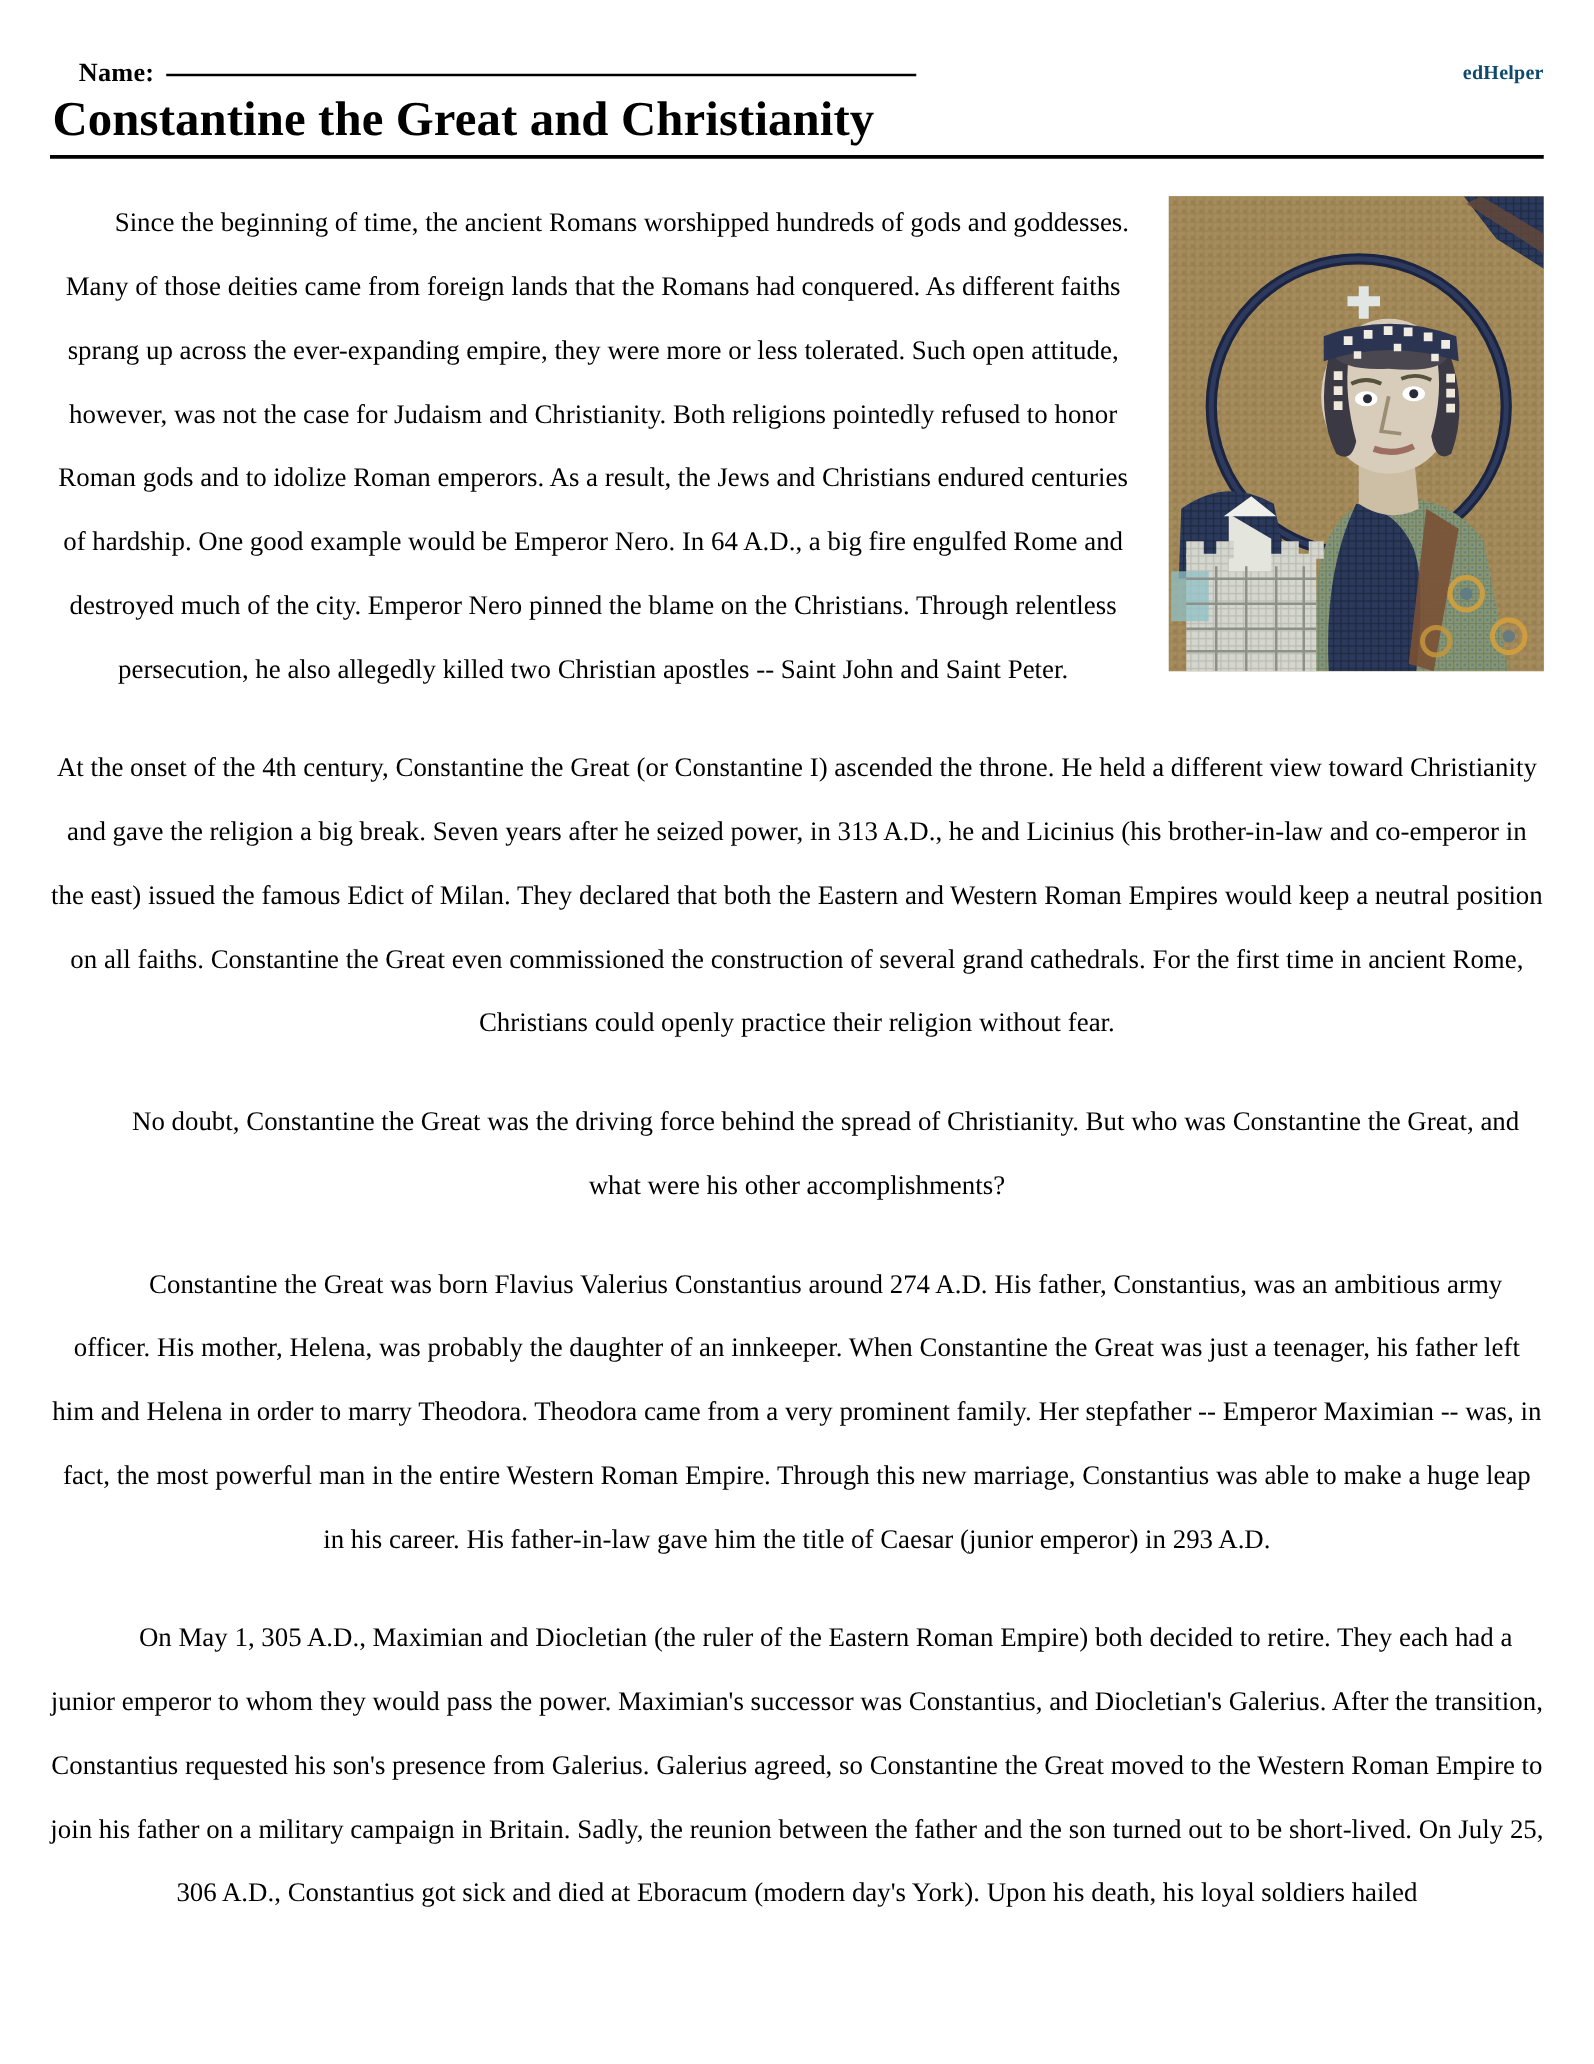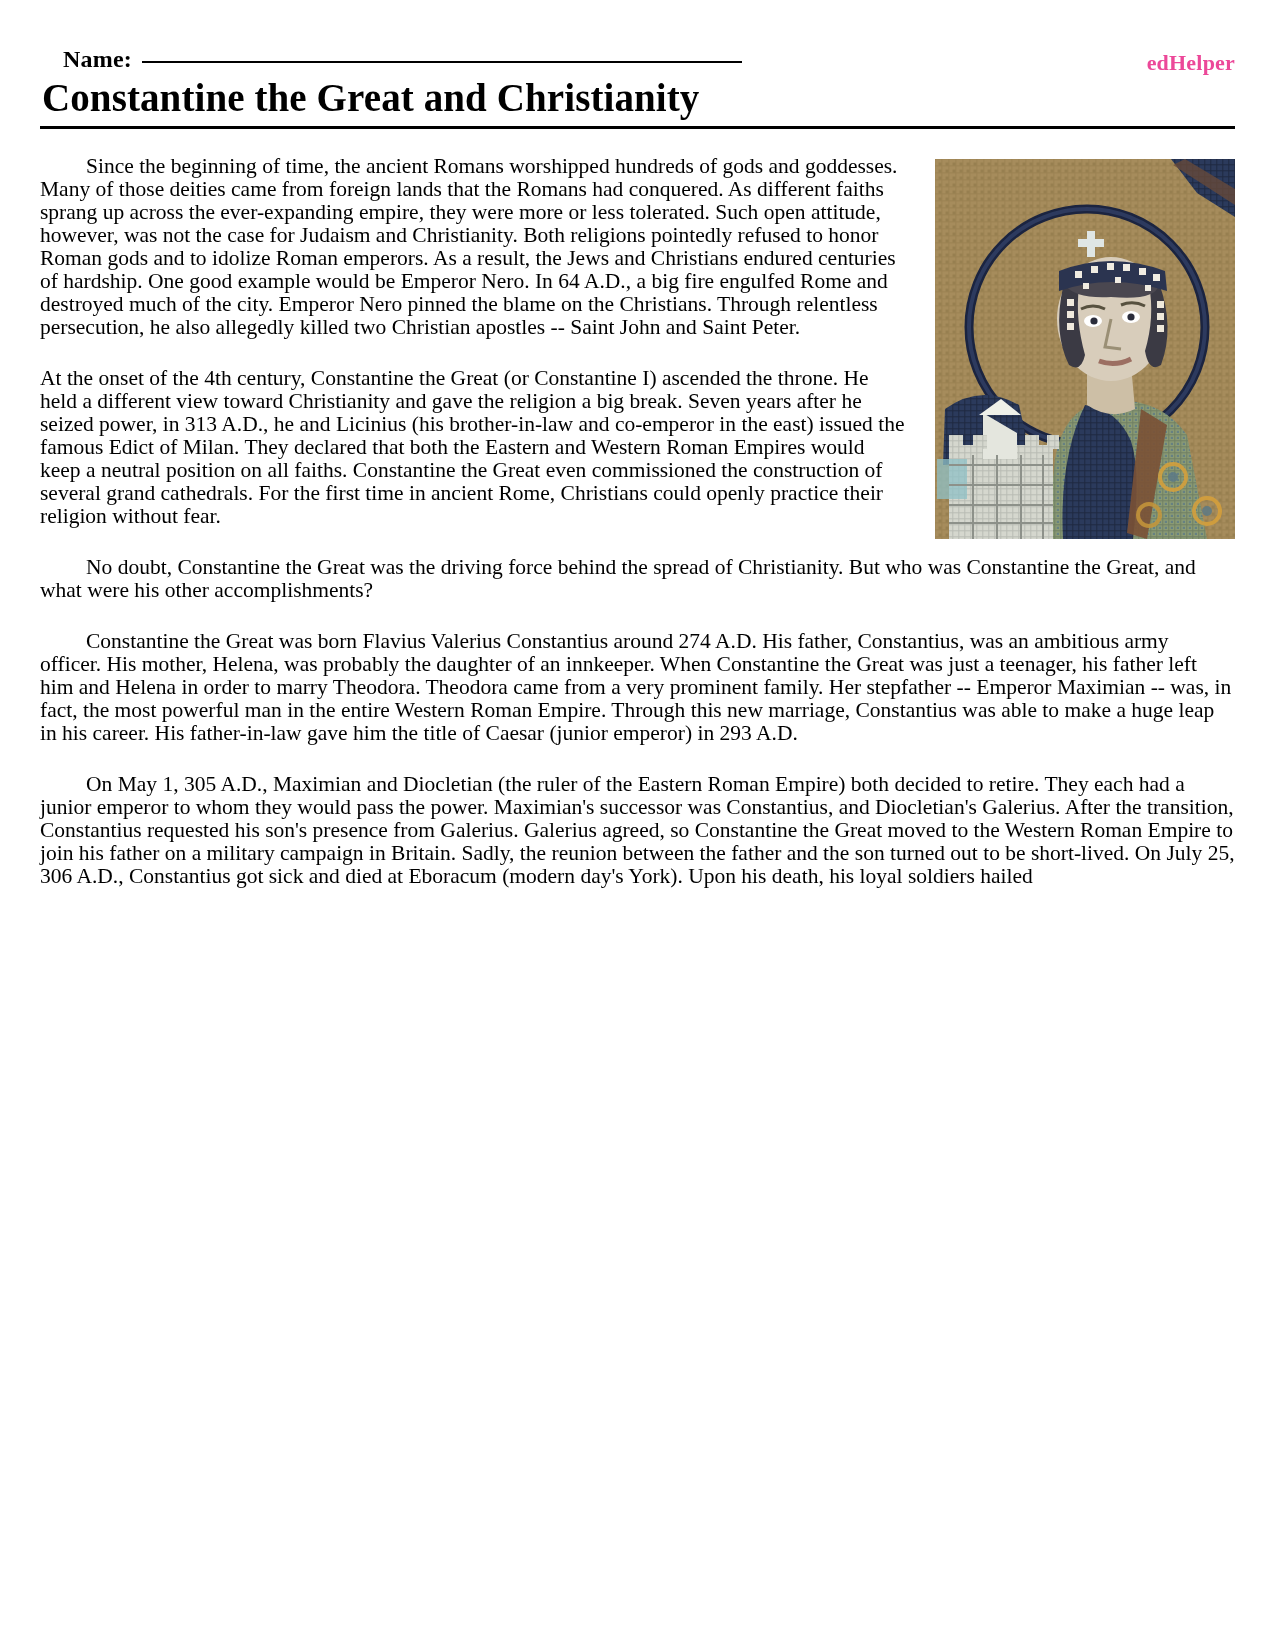--- a/index.html
+++ b/index.html
@@ -27,32 +27,32 @@
   .header-zone {
     position: relative;
     padding-top: 46px;
   }
   .brand {
     position: absolute;
     right: 0;
     top: 50px;
     font-family: "Liberation Serif", "DejaVu Serif", serif;
     font-weight: bold;
-    font-size: 22px;
-    color: #ec4899;
+    font-size: 16px;
+    color: #0c4a6e;
     letter-spacing: 0.2px;
   }
   .name-row {
     display: flex;
     align-items: baseline;
     padding-left: 23px;
   }
   .name-label {
     font-weight: bold;
-    font-size: 24px;
+    font-size: 21px;
     white-space: nowrap;
     letter-spacing: 0.2px;
   }
   .name-rule {
     margin-left: 10px;
     width: 600px;
     border-bottom: 2.5px solid #000;
     height: 1px;
     position: relative;
     top: -4px;
@@ -68,22 +68,22 @@
   .title-rule {
     margin-top: 6px;
     border-bottom: 3px solid #000;
     width: 100%;
   }
 
   
   .content {
     margin-top: 26px;
     font-size: 21.5px;
-    line-height: 23px;
-    text-align: left;
+    line-height: 51px;
+    text-align: center;
   }
   .figure {
     float: right;
     width: 300px;
     height: 380px;
     margin: 4px 0 8px 26px;
     overflow: hidden;
     position: relative;
     background: #9b8252;
   }

